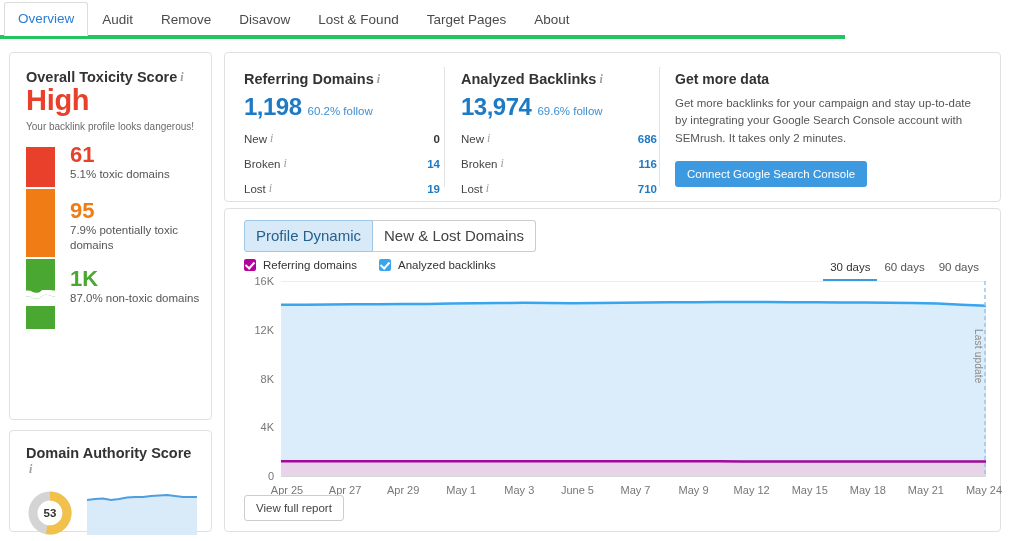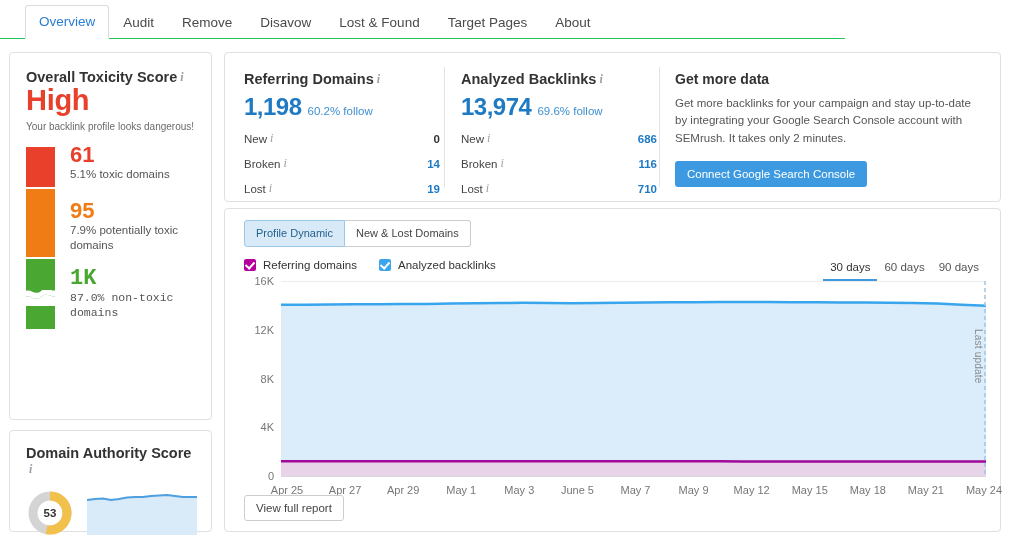--- a/index.html
+++ b/index.html
@@ -6,22 +6,22 @@
   html, body {
     width: 1010px; height: 541px;
     background: #ffffff;
     font-family: "Liberation Sans", sans-serif;
     color: #333;
     overflow: hidden;
   }
   
   .tabbar {
     position: absolute; top: 0; left: 0; width: 845px; height: 39px;
-    border-bottom: 1px solid #22c55e;
-    display: flex; align-items: flex-end; padding-left: 25px;
+    border-bottom: 4px solid #22c55e;
+    display: flex; align-items: flex-end; padding-left: 4px;
   }
   .tab {
     font-size: 13.5px; color: #4a4a4a; padding: 9px 13px 10px 13px;
     line-height: 1; cursor: pointer; white-space: nowrap;
     border: 1px solid transparent; border-bottom: none;
     position: relative; top: 1px;
   }
   .tab.active {
     color: #2b7dd4; background: #fff;
     border: 1px solid #dcdcdc; border-bottom: 1px solid #fff;
@@ -63,21 +63,21 @@
     overflow: hidden;
   }
   .tox-rows { position: absolute; left: 60px; top: -4px; width: 130px; }
   .tox-num { font-size: 22px; font-weight: bold; line-height: 1.05; }
   .tox-num.red { color: #e8402a; }
   .tox-num.orange { color: #f07c15; }
   .tox-num.green { color: #4aa832; }
   .tox-lbl { font-size: 11.5px; color: #555; line-height: 1.3; margin-top: 1px; }
   .tox-row { margin-bottom: 9px; }
   .tox-row.r2 { margin-top: 17px; }
-  .tox-row.r3 { margin-top: 14px; font-family: Liberation Mono, monospace; }
+  .tox-row.r3 { margin-top: 14px; }
   .btn-blue {
     display: inline-block; background: #3e9ae0; color: #fff;
     font-size: 11.5px; padding: 6px 11px; border: none;
     border-radius: 3px; cursor: pointer; font-family: inherit;
   }
   #go-review { position: absolute; left: 25px; top: 390px; }
   
   #authority-card .inner { padding: 14px 16px 0 16px; }
   .auth-body { display: flex; align-items: center; margin-top: 12px; }
   .donut { position: relative; width: 48px; height: 48px; flex: 0 0 48px; }
@@ -107,21 +107,21 @@
   .srow .v { font-weight: bold; color: #1f7ac4; }
   .srow .v.plain { color: #333; }
   
   #col-more { position: absolute; left: 450px; top: 18px; width: 310px; }
   .gm-title { font-size: 14px; font-weight: bold; color: #333; }
   .gm-text { font-size: 11.5px; color: #555; line-height: 1.52; margin-top: 8px; }
   #connect-gsc { margin-top: 14px; font-size: 11.5px; padding: 7px 12px; }
   
   .seg-tabs { position: absolute; left: 19px; top: 11px; display: flex; }
   .seg-tab {
-    font-size: 11px; padding: 6px 11px; border: 1px solid #cdcdcd;
+    font-size: 15px; padding: 6px 11px; border: 1px solid #cdcdcd;
     background: #fff; color: #444; cursor: pointer; line-height: 1.2;
   }
   .seg-tab:first-child { border-radius: 3px 0 0 3px; }
   .seg-tab:last-child { border-radius: 0 3px 3px 0; border-left: none; }
   .seg-tab.active { background: #d8eaf8; border-color: #9fc8e6; color: #24618f; }
   .legend { position: absolute; left: 19px; top: 50px; display: flex; align-items: center; }
   .lg-item { display: flex; align-items: center; margin-right: 22px; }
   .cb { width: 12px; height: 12px; border-radius: 2px; position: relative; }
   .cb.magenta { background: #b5009b; }
   .cb.blue { background: #39a5ec; }

